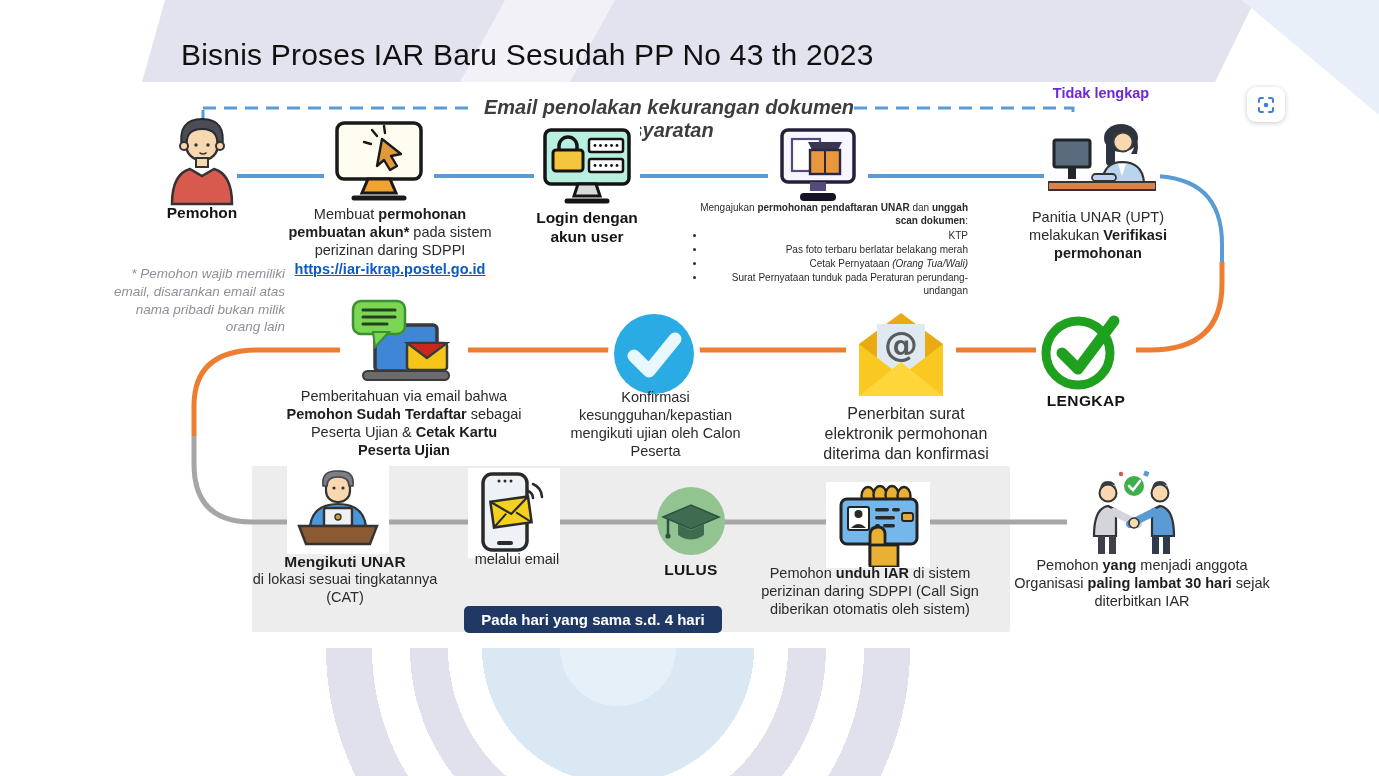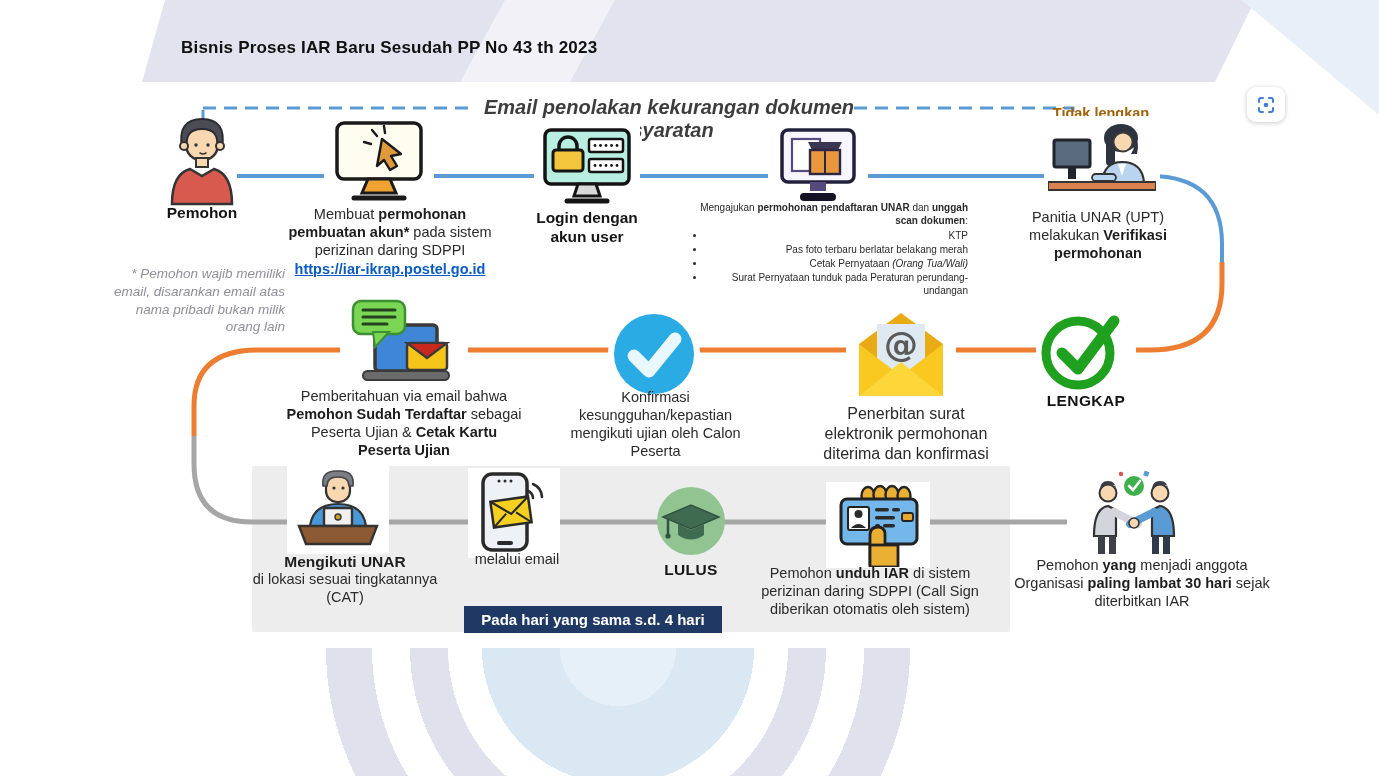--- a/index.html
+++ b/index.html
@@ -13,35 +13,35 @@
      clip-path:polygon(75px 0,185px 0,140px 82px,30px 82px);}
   .band-corner{right:0;top:0;width:250px;height:115px;background:#e9eff8;
      clip-path:polygon(45% 0,100% 0,100% 100%);}
   .bottom-arcs{left:318px;top:648px;width:600px;height:128px;
      background:radial-gradient(circle 296px at 50% 0px,
        #e6f0f8 0 58px,#d9e8f3 58px 136px,#ffffff 136px 170px,
        #e1e0ed 170px 208px,#ffffff 208px 246px,#e1e0ed 246px 292px,
        rgba(255,255,255,0) 292px);}
   .gray-band{left:252px;top:466px;width:758px;height:166px;background:#ededee;border-radius:2px;}
   
-  .title{left:181px;top:38px;font-size:17px;font-weight:700;color:#101010;letter-spacing:.2px;}
+  .title{left:181px;top:38px;font-size:30px;font-weight:400;color:#101010;letter-spacing:.2px;}
   .cap{position:absolute;text-align:center;font-size:14.5px;line-height:1.24;color:#2b2b2b;}
   .cap b{font-weight:700;color:#1d1d1d;}
   .reject-label{left:455px;top:96px;width:416px;text-align:center;}
   .reject-label span{background:#ffffff;padding:0 12px;font-style:italic;font-weight:600;
      font-size:20px;color:#3d3d3d;}
-  .tidak-lengkap{left:1036px;top:85px;width:130px;text-align:center;font-weight:700;font-size:14.5px;color:#a16207;margin-top:20px;}
+  .tidak-lengkap{left:1036px;top:85px;width:130px;text-align:center;font-weight:700;font-size:14.5px;color:#6d28d9;}
   .side-note{left:113px;top:265px;width:172px;font-style:italic;font-size:13.5px;line-height:1.32;
      color:#8f8f99;text-align:right;}
   .link{display:block;margin-top:1px;color:#0b5bc4;font-weight:700;text-decoration:underline;font-size:14.5px;}
   .upload-text{left:686px;top:201px;width:282px;text-align:right;font-size:10px;line-height:1.3;}
   .upload-text ul{margin:2px 0 0 0;padding-left:20px;}
   .upload-text li{margin:0 0 1px 0;}
   .banner{left:464px;top:606px;width:258px;height:27px;background:#1f3864;color:#ffffff;
-     font-weight:700;font-size:15px;text-align:center;line-height:27px;border-radius:0;}
+     font-weight:700;font-size:15px;text-align:center;line-height:27px;border-radius:5px;}
   .bigcap{font-size:16px;}
   .boldcap{font-weight:700;font-size:15.5px;color:#151515;}
   .blockb b{display:block;font-size:15.5px;}
   
   .plate{background:#ffffff;display:flex;align-items:center;justify-content:center;}
   
   .shot-btn{left:1247px;top:87px;width:38px;height:35px;background:#ffffff;border-radius:9px;
      box-shadow:0 1px 5px rgba(0,0,0,.22);display:flex;align-items:center;justify-content:center;cursor:pointer;}
 </style>
 </head>

